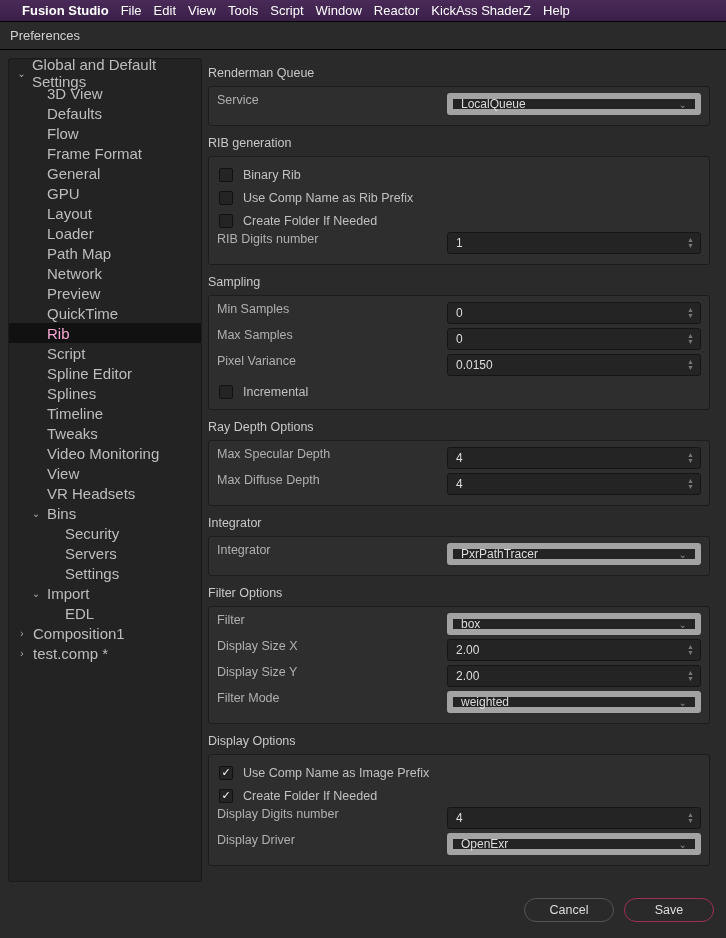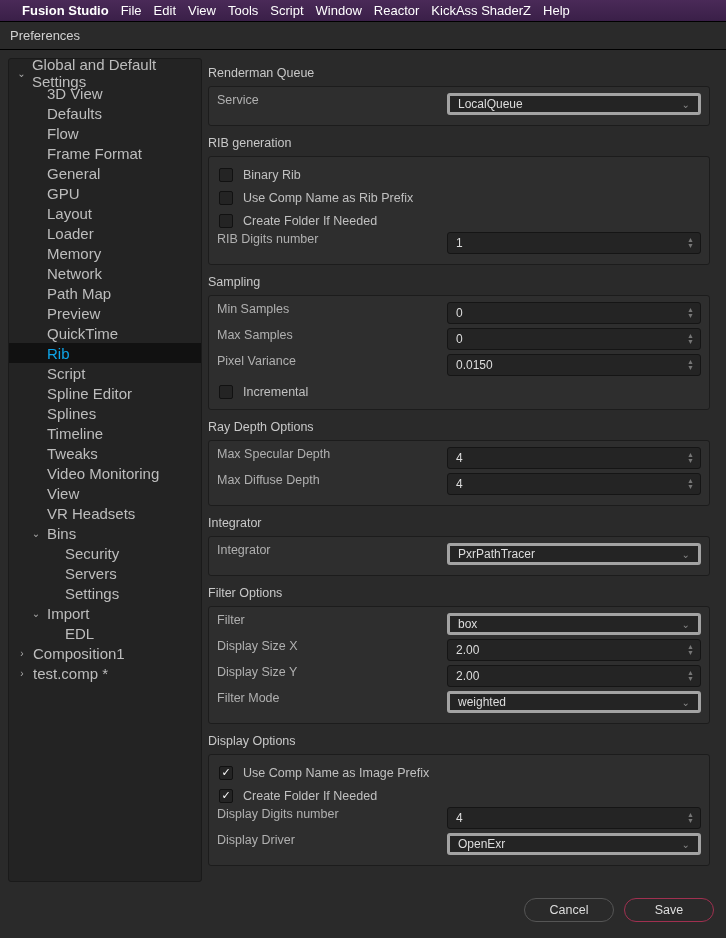--- a/index.html
+++ b/index.html
@@ -64,21 +64,21 @@
     padding-left: 4px;
     cursor: default;
   }
   .tree-row.selected { background: #111; color: #fff; }
   .expander {
     width: 14px; height: 14px;
     display: inline-flex; align-items:center; justify-content:center;
     color: #aaa; font-size: 10px; margin-right: 4px;
   }
   .tree-label { font-size: 15px; color: #bdbdbd; }
-  .tree-row.selected .tree-label { color: #0ea5e9; }
+  .tree-row.selected .tree-label { color: #f9a8d4; }
 
   
   .content {
     flex: 1;
     overflow-y: auto;
     padding: 0 8px 8px 0;
   }
 
   .section-title {
     color: #c8c8c8;
@@ -101,21 +101,21 @@
   }
   .form-label {
     width: 230px;
     color: #b0b0b0;
     font-size: 12.5px;
   }
   .form-control { flex: 1; }
 
   .select-control {
     background: #242424;
-    border: 3px solid #a3a3a3;
+    border: 6px solid #a3a3a3;
     border-radius: 3px;
     height: 22px;
     display: flex;
     align-items: center;
     padding: 0 8px;
     justify-content: space-between;
     color: #ddd;
   }
   .select-control .chev { font-size: 10px; color: #888; }
 
@@ -232,27 +232,24 @@
       <div class="tree-row" style="padding-left: 38px;">
         <span class="tree-label">GPU</span>
       </div>
       <div class="tree-row" style="padding-left: 38px;">
         <span class="tree-label">Layout</span>
       </div>
       <div class="tree-row" style="padding-left: 38px;">
         <span class="tree-label">Loader</span>
       </div>
       <div class="tree-row" style="padding-left: 38px;">
-        <span class="tree-label">Memory</span>
+        <span class="tree-label">Path Map</span>
       </div>
       <div class="tree-row" style="padding-left: 38px;">
         <span class="tree-label">Network</span>
-      </div>
-      <div class="tree-row" style="padding-left: 38px;">
-        <span class="tree-label">Path Map</span>
       </div>
       <div class="tree-row" style="padding-left: 38px;">
         <span class="tree-label">Preview</span>
       </div>
       <div class="tree-row" style="padding-left: 38px;">
         <span class="tree-label">QuickTime</span>
       </div>
       <div class="tree-row selected" style="padding-left: 38px;">
         <span class="tree-label">Rib</span>
       </div>

